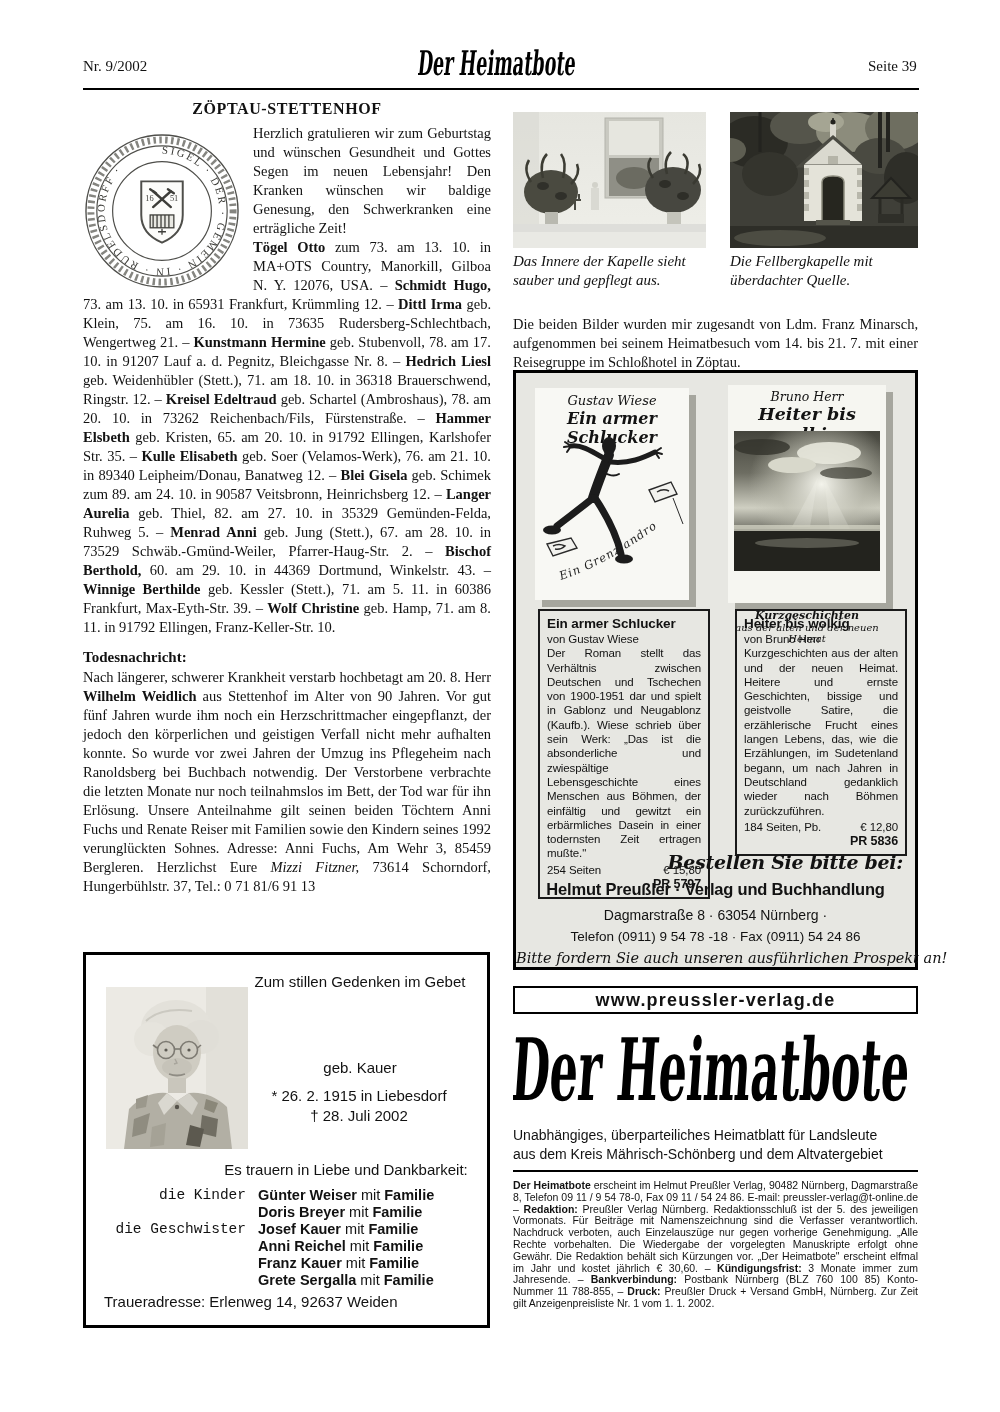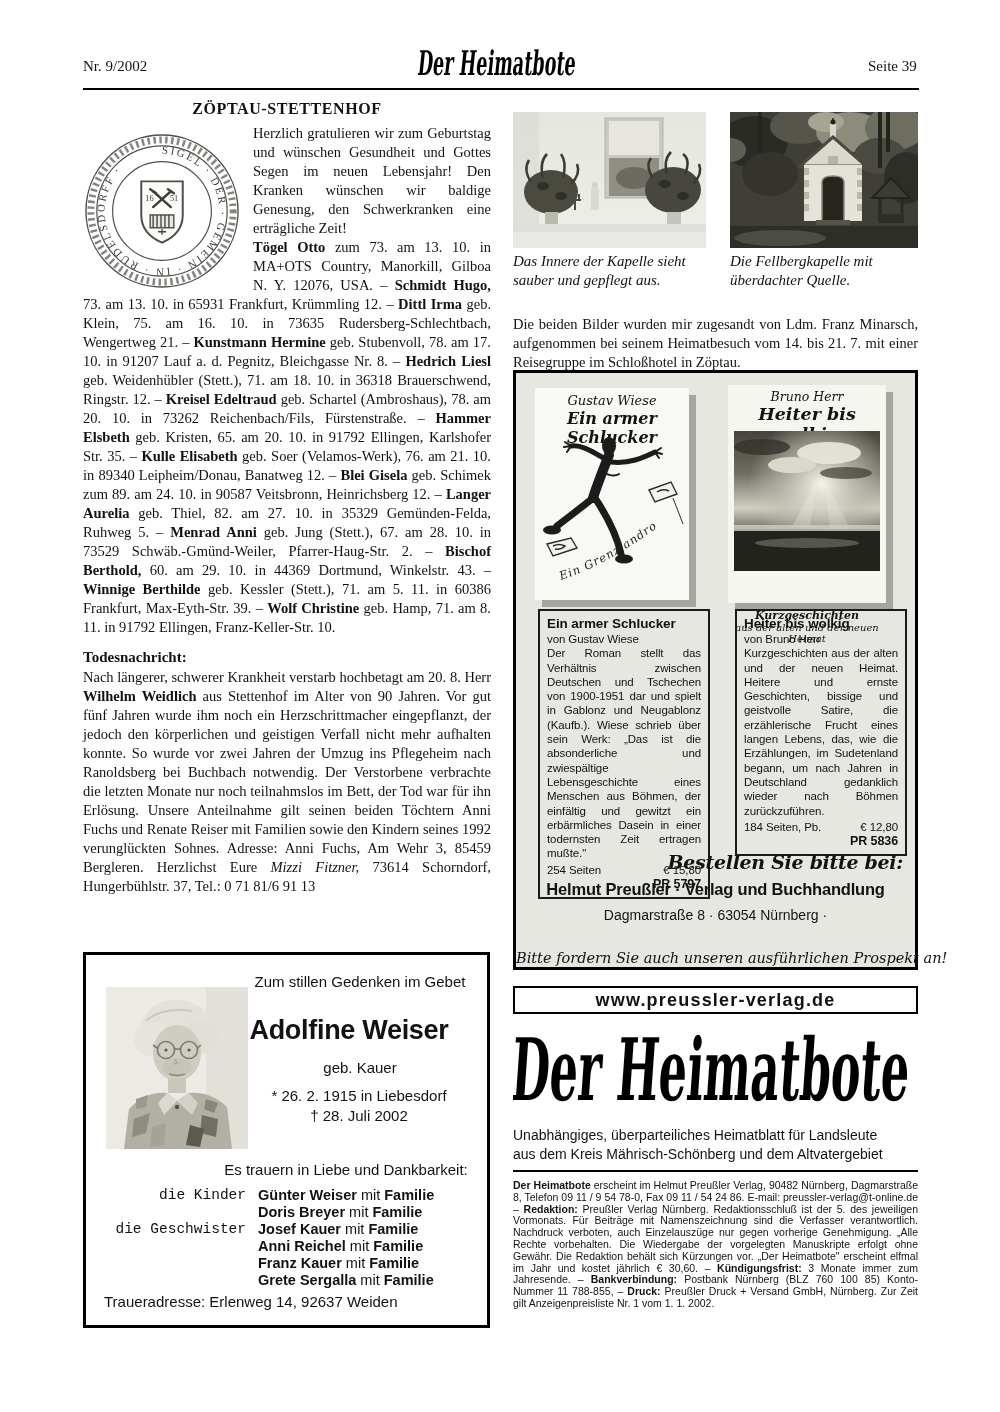--- a/index.html
+++ b/index.html
@@ -159,21 +159,20 @@
       <polygon points="28,132 44,126 40,146 26,150" fill="#8f8c80"></polygon>
       <polygon points="96,128 112,132 110,150 94,146" fill="#716e63"></polygon>
       <polygon points="46,140 60,136 58,158 44,160" fill="#a5a296"></polygon>
       <polygon points="84,138 98,142 94,160 80,158" fill="#5c594f"></polygon>
       <polygon points="30,112 42,108 40,120 30,122" fill="#9b988c"></polygon>
       <polygon points="100,112 112,116 108,126 98,122" fill="#8a8779"></polygon>
     </g>
     <circle cx="71" cy="120" r="2.2" fill="#55524a"></circle>
   </svg>
   <div class="c" id="obit-lead">Zum stillen Gedenken im Gebet</div>
-  <div class="c" id="obit-name">Adolfine Weiser</div>
   <div class="c" id="obit-maiden">geb. Kauer</div>
   <div class="c" id="obit-born">* 26. 2. 1915  in Liebesdorf</div>
   <div class="c" id="obit-died">† 28. Juli 2002</div>
   <div class="c" id="obit-mourn">Es trauern in Liebe und Dankbarkeit:</div>
   <div class="c" id="obit-family">
     <div class="fam-row">
       <span class="lab">die Kinder</span>
       <span><b>Günter Weiser</b> <span>mit</span> <b>Familie</b></span>
     </div>
     <div class="fam-row">
@@ -369,20 +368,21 @@
     <div class="d-meta">
       <span>184 Seiten, Pb.</span>
       <span>€ 12,80</span>
     </div>
     <div class="d-code">PR 5836</div>
   </div>
 
   <div class="c" id="order-line">Bestellen Sie bitte bei:</div>
   <div class="c" id="publisher">Helmut Preußler · Verlag und Buchhandlung</div>
   <div class="c" id="pub-addr">Dagmarstraße 8 · 63054 Nürnberg ·</div>
+  <div class="c" id="pub-phone">Telefon (0911) 9 54 78 -18 · Fax (0911)  54 24 86</div>
   <div class="c" id="prospekt">Bitte fordern Sie auch unseren ausführlichen Prospekt an!</div>
 </div>
 
 <div class="abs" id="webbox">www.preussler-verlag.de</div>
 
 <svg class="abs" id="biglogo" width="405" height="100">
   <text x="2" y="78" font-family="DejaVu Serif, serif" font-weight="bold" font-size="86" textLength="398" lengthAdjust="spacingAndGlyphs" transform="skewX(-4)">Der Heimatbote</text>
 </svg>
 
 <div class="abs" id="subtitle">

